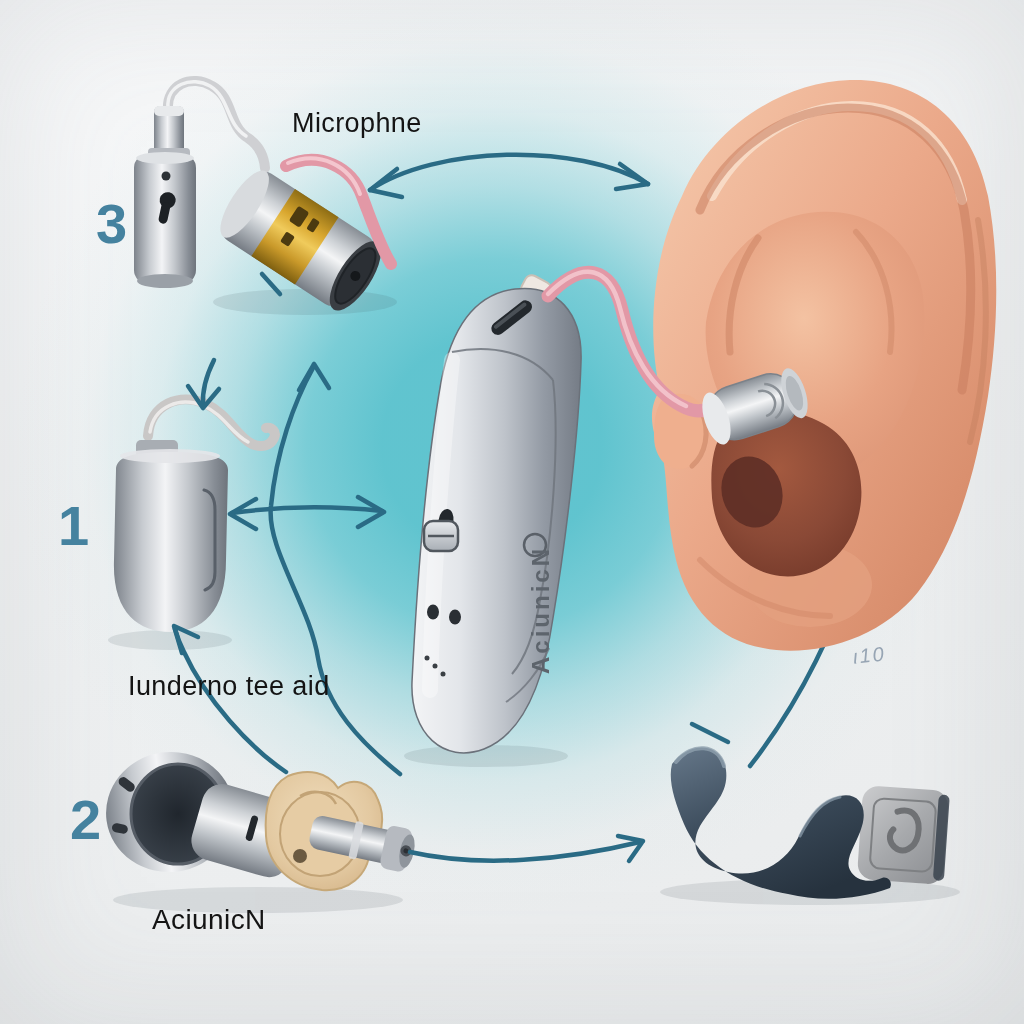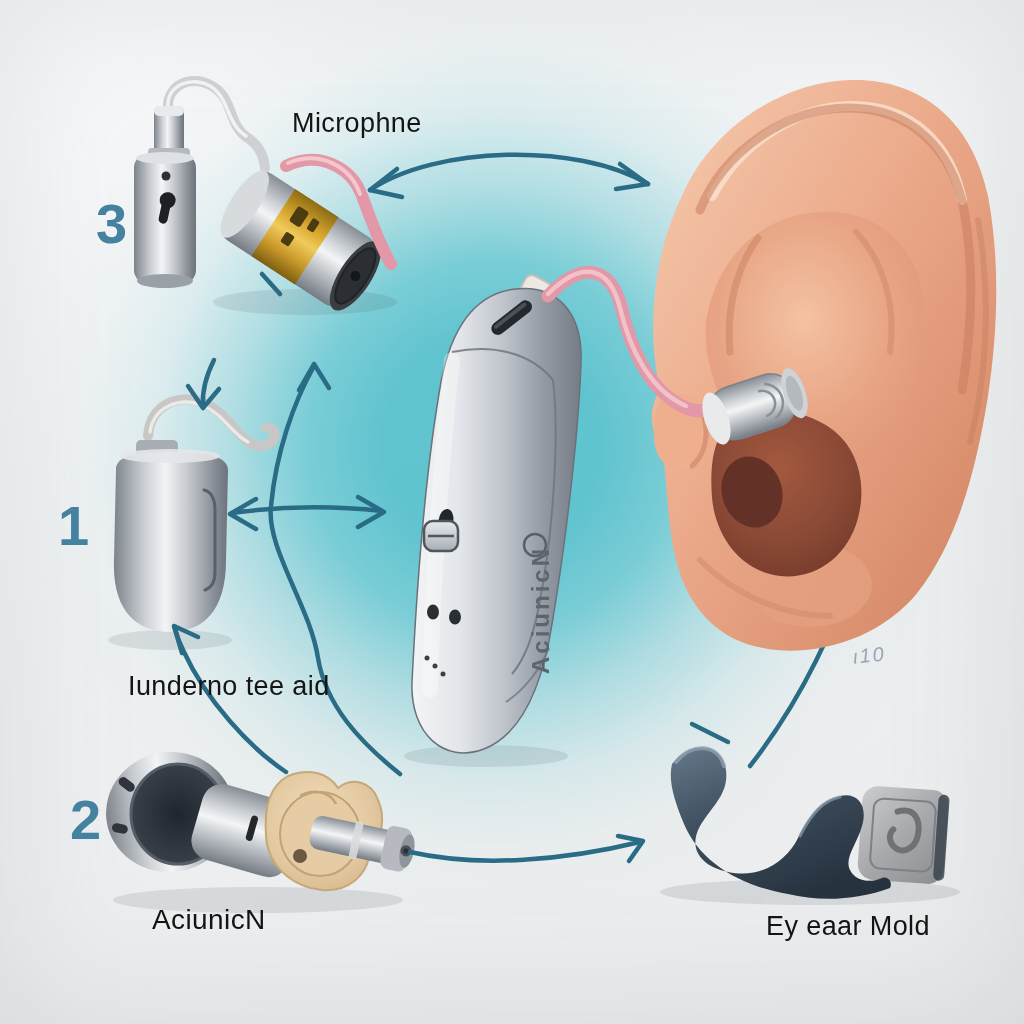--- a/index.html
+++ b/index.html
@@ -301,21 +301,20 @@
       <path d="M 410,852 C 480,868 566,860 640,842"></path>
       <path d="M 643,841 L 618,836 M 643,841 L 629,861"></path>
     </g>
     <path d="M 262,274 L 280,294"></path>
   </g>
 </svg>
 
 <div class="label" style="left:292px;top:108px">Microphne</div>
 <div class="label" style="left:128px;top:671px">Iunderno tee aid</div>
 <div class="label" style="left:152px;top:904px;font-size:28px">AciunicN</div>
-<div class="label" style="left:766px;top:911px">Ey eaar Mold</div>
 
 <div class="num" style="left:96px;top:196px">3</div>
 <div class="num" style="left:58px;top:498px">1</div>
 <div class="num" style="left:70px;top:792px">2</div>
 
 <div class="annotation" style="left:853px;top:644px">ι10</div>
 
 </div>
 
 </body></html>

